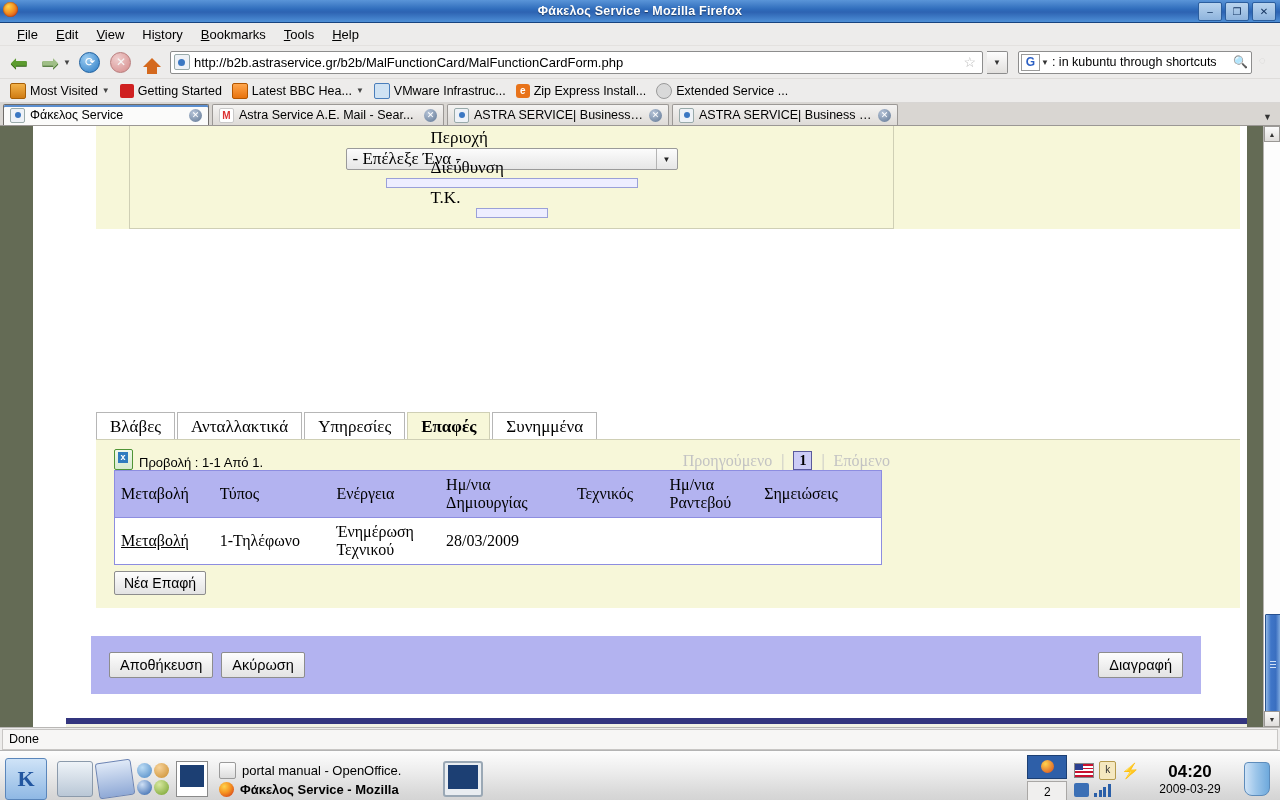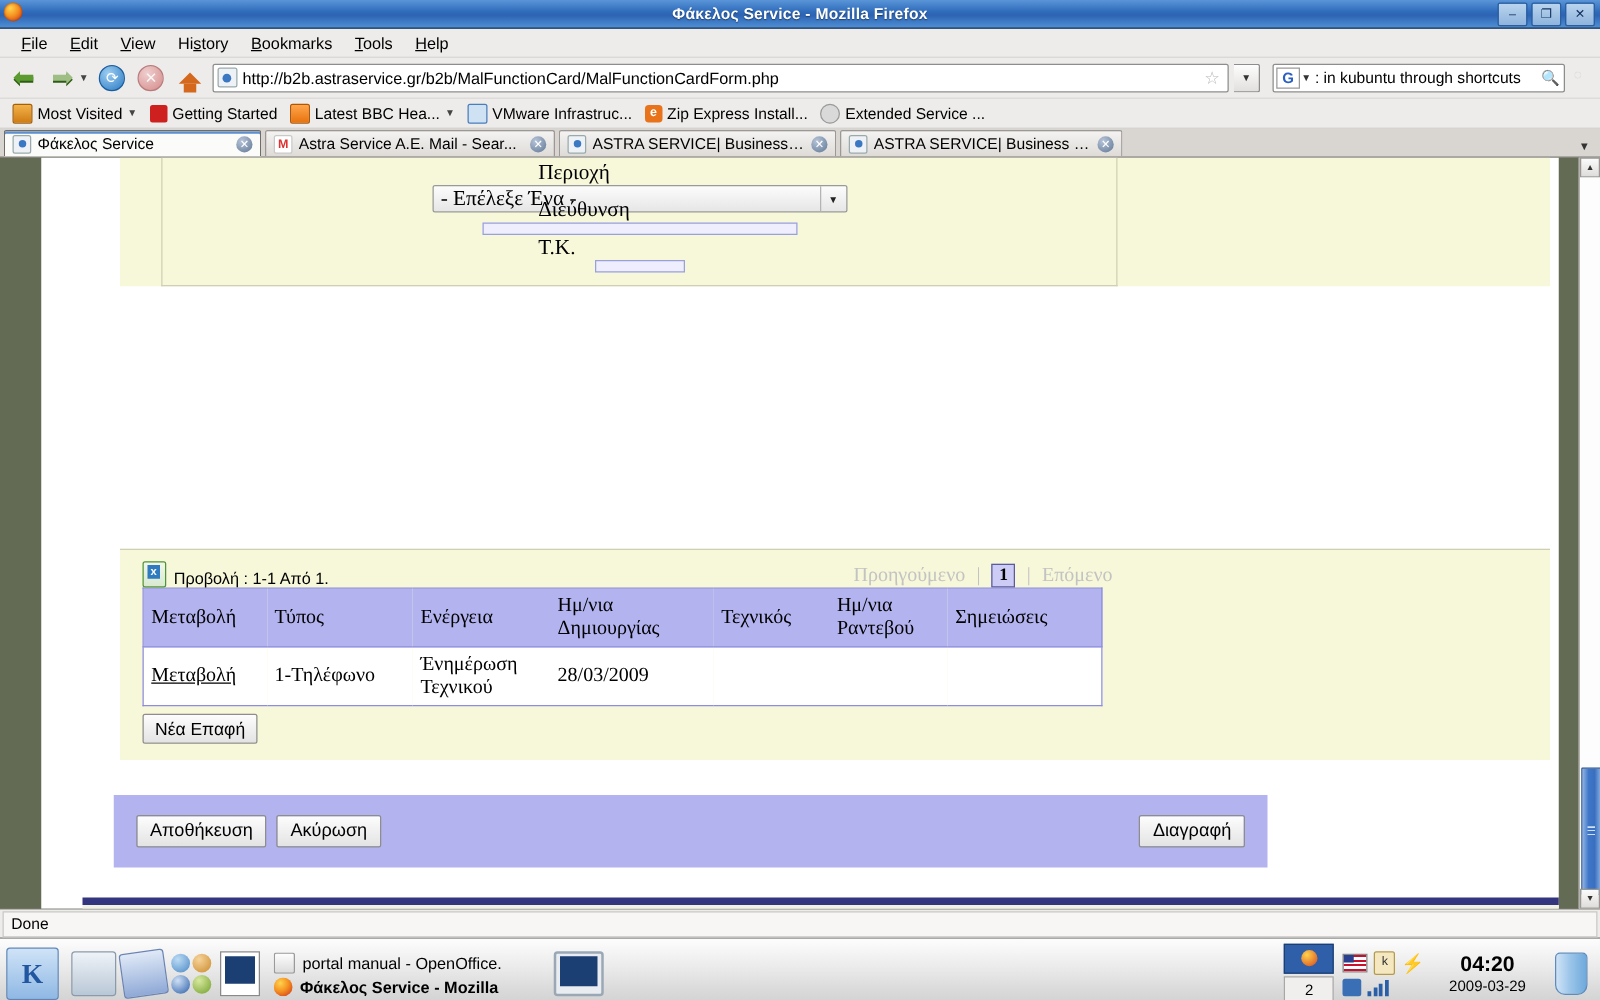--- a/index.html
+++ b/index.html
@@ -253,21 +253,21 @@
   .c-edit{width:86px;} .c-type{width:104px;} .c-act{width:97px;}
   .c-crt{width:118px;} .c-tech{width:80px;} .c-rdv{width:82px;} .c-notes{width:110px;}
   .newbtn{
     margin:6px 0 0 18px;display:inline-block;
     background:linear-gradient(to bottom,#fdfdfd,#e3e3e3);
     border:1px solid #8d8d8d;border-radius:2px;
     padding:3px 9px;font-size:14px;font-family:"Liberation Sans",sans-serif;color:#000;
   }
   
   .actionbar{
-    position:absolute;left:58px;top:510px;width:923px;height:58px;
+    position:absolute;left:58px;top:510px;width:1110px;height:58px;
     background:#b3b3f0;display:flex;align-items:center;box-sizing:border-box;padding:0 18px;
   }
   .abtn{
     background:linear-gradient(to bottom,#fdfdfd,#e3e3e3);
     border:1px solid #8d8d8d;border-radius:2px;
     padding:4px 10px;font-size:14.5px;font-family:"Liberation Sans",sans-serif;color:#000;
     margin-right:8px;
   }
   .abtn.right{margin-left:auto;margin-right:0;}
   
@@ -495,20 +495,27 @@
           <div class="flabel">Διεύθυνση</div>
           <div class="finput fi-addr"></div>
         </div>
         <div class="frow">
           <div class="flabel">Τ.Κ.</div>
           <div class="finput fi-tk"></div>
         </div>
       </div>
     </div>
 
+    <div class="apptabs">
+      <div class="atab">Βλάβες</div>
+      <div class="atab">Ανταλλακτικά</div>
+      <div class="atab">Υπηρεσίες</div>
+      <div class="atab active">Επαφές</div>
+      <div class="atab">Συνημμένα</div>
+    </div>
 
     <div class="tabcontent">
       <div class="toolrow">
         <span class="xlsico"></span>
         <span>Προβολή : 1-1 Από 1.</span>
         <span class="pager">
           <span>Προηγούμενο</span>
           <span class="pg-sep">|</span>
           <span class="pg-cur">1</span>
           <span class="pg-sep">|</span>

